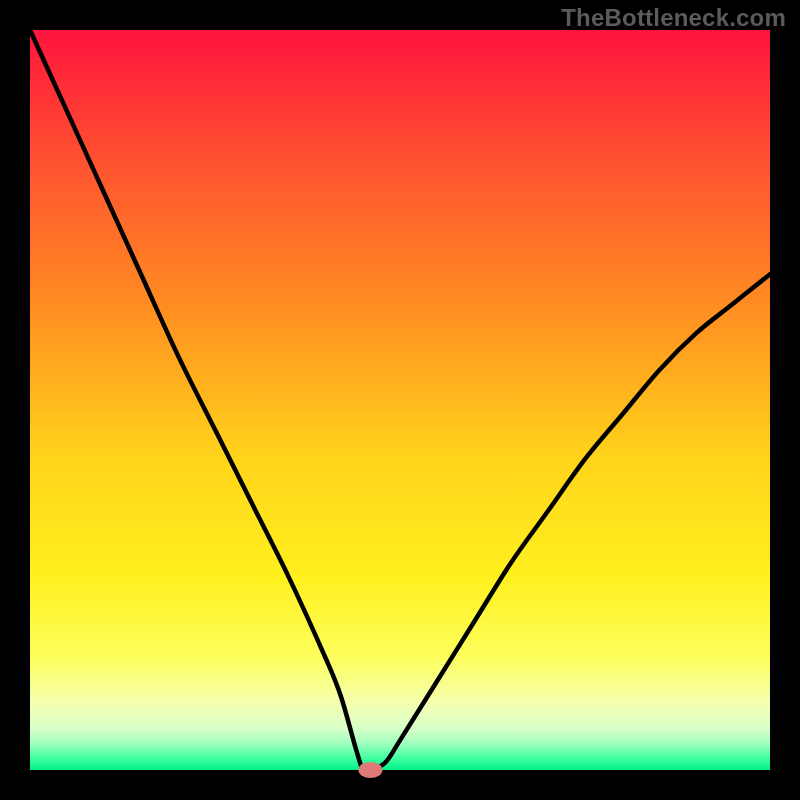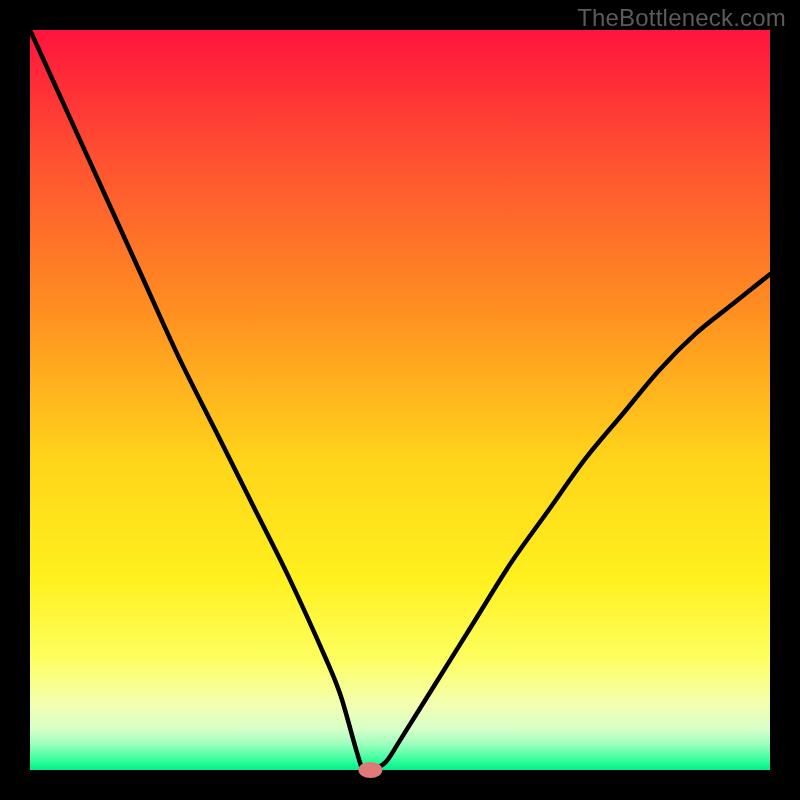--- a/index.html
+++ b/index.html
@@ -16,21 +16,21 @@
     width: 800px;
     height: 800px;
     background: #000;
   }
   .watermark {
     position: absolute;
     top: 4px;
     right: 14px;
     color: #5b5b5b;
     font-size: 24px;
-    font-weight: 400;
+    font-weight: 700;
     letter-spacing: 0.2px;
     z-index: 10;
   }
   svg {
     display: block;
   }
 </style>
 </head>
 <body>
 

